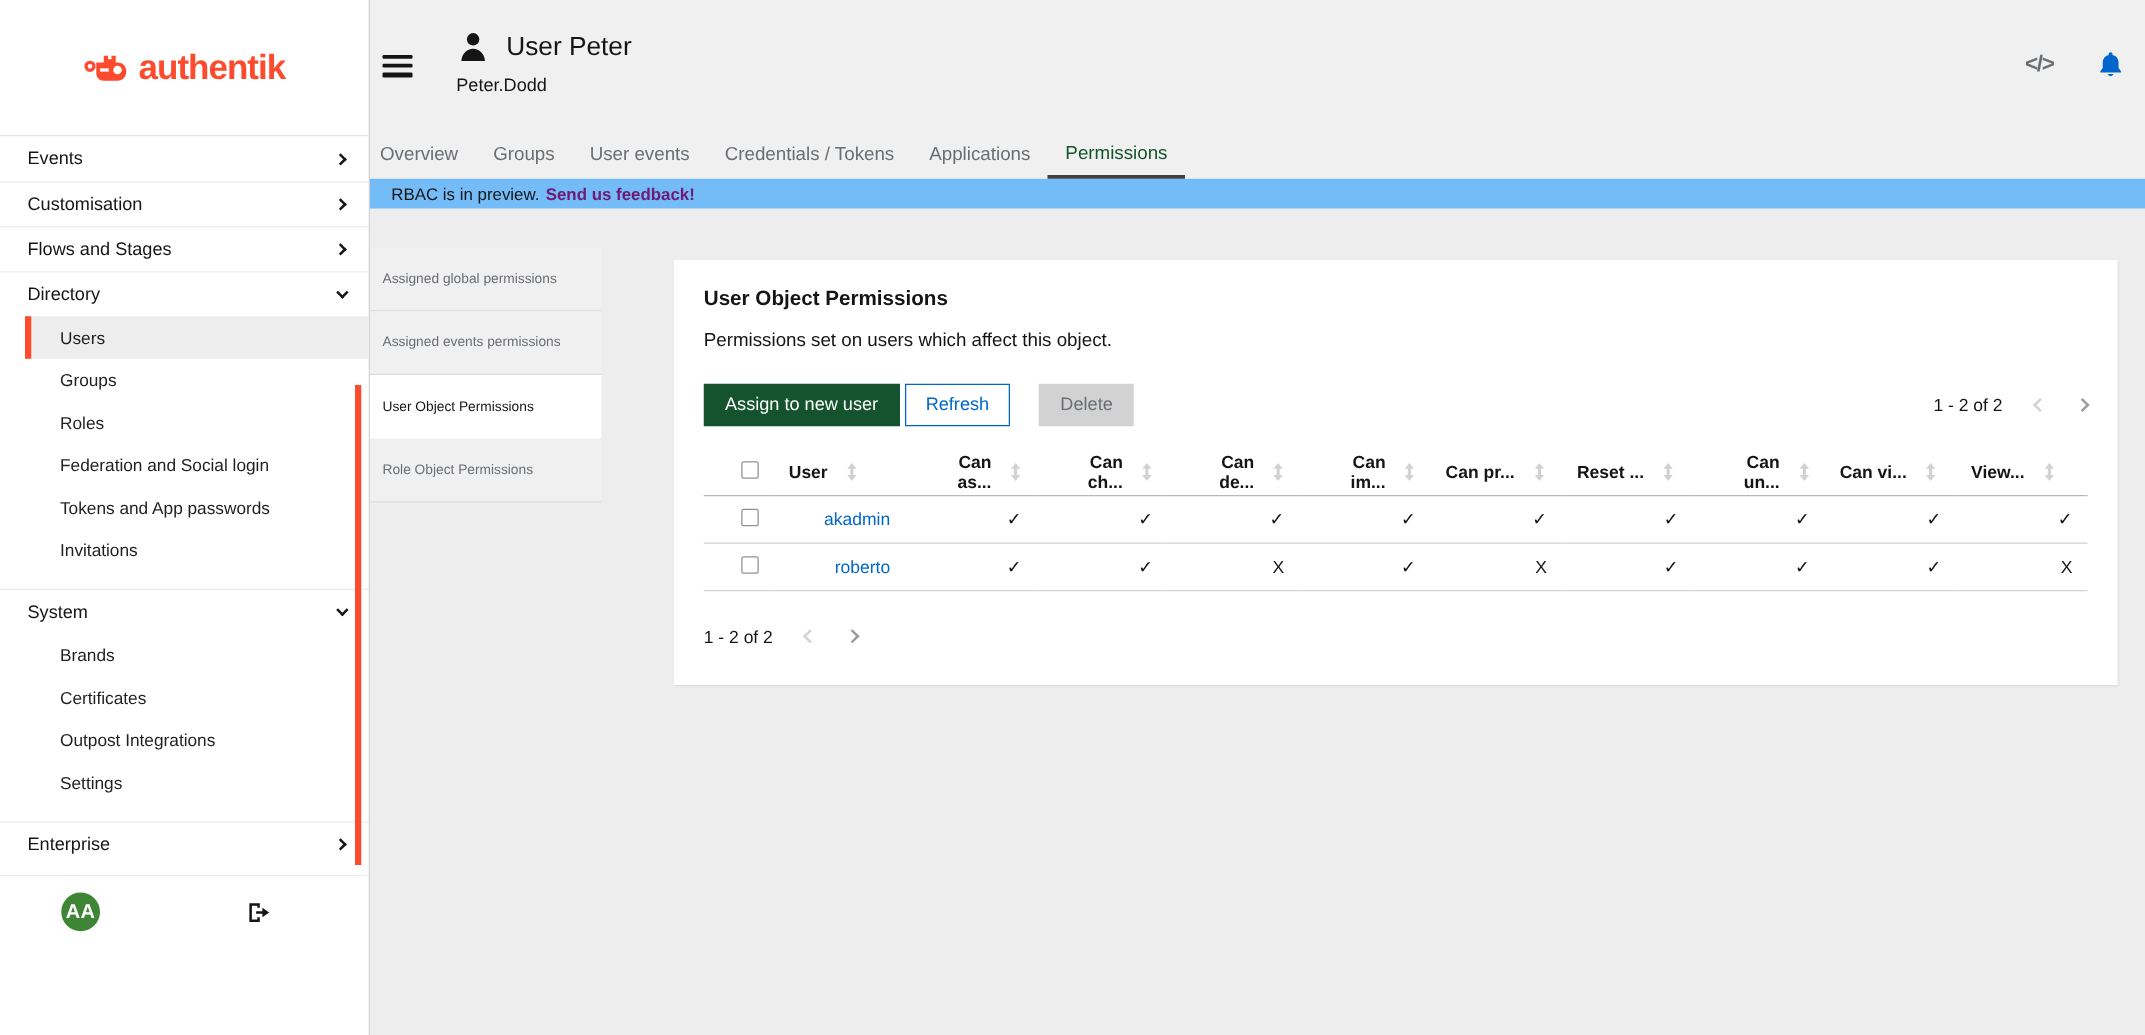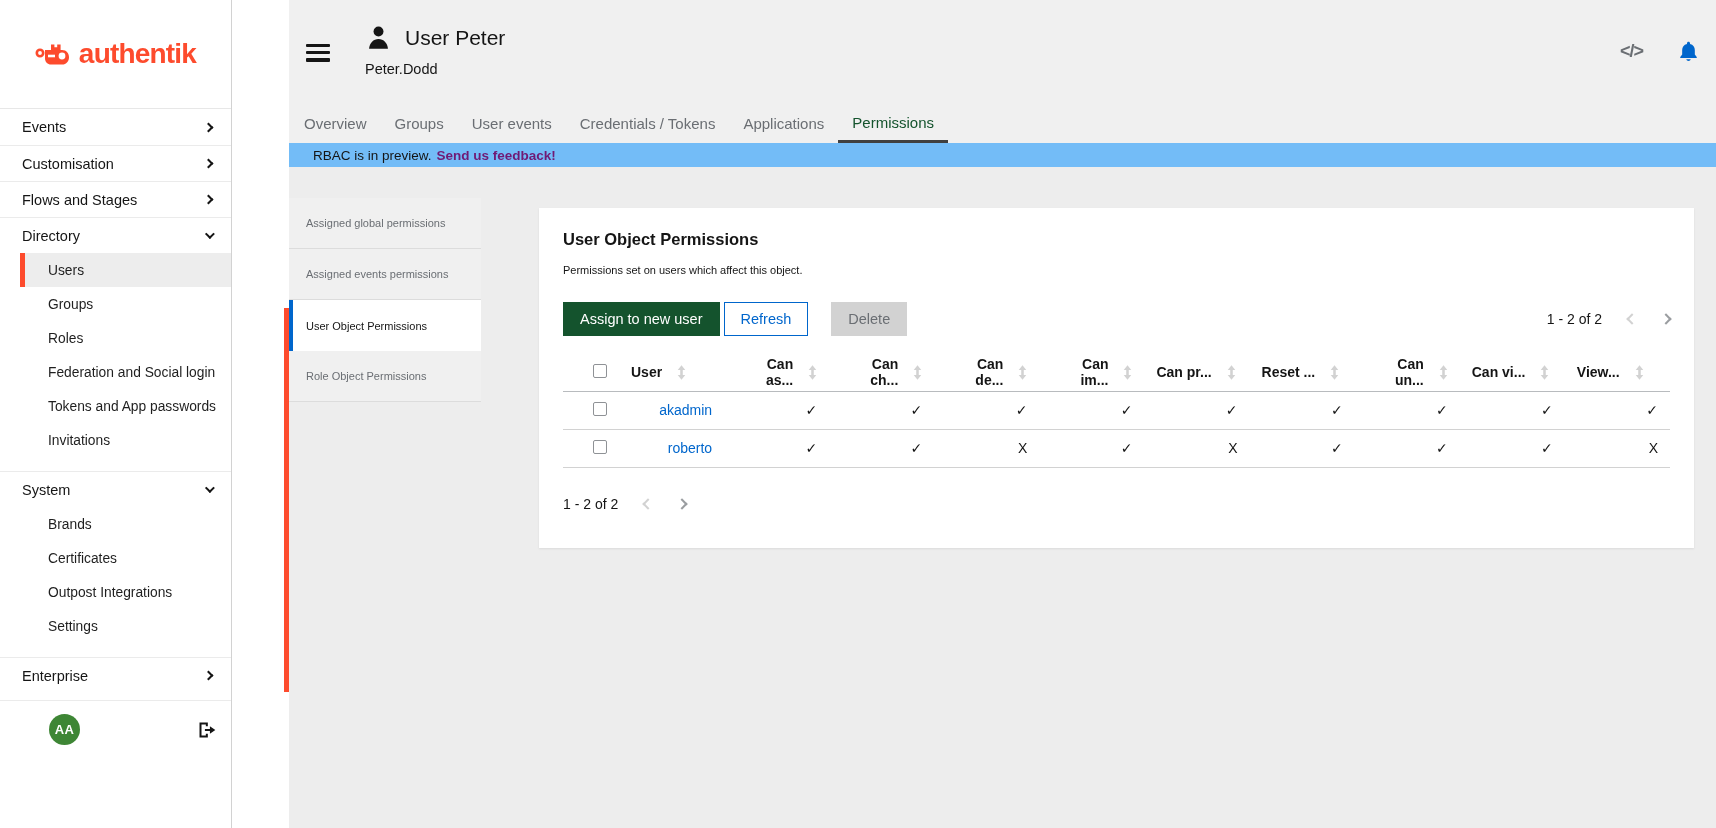--- a/index.html
+++ b/index.html
@@ -1,33 +1,33 @@
 <!DOCTYPE html>
 <html><head>
 <meta charset="utf-8">
 <style>
   * { margin:0; padding:0; box-sizing:border-box; }
   html,body { width:1716px; height:828px; }
   body { font-family:"Liberation Sans","DejaVu Sans",sans-serif; color:#151515; background:#fff; }
   .page { position:relative; width:1716px; height:828px; overflow:hidden; background:#fff; }
 
   
-  .sidebar { position:absolute; left:0; top:0; width:232px; height:828px; background:#fff; border-right:1px solid #d2d2d2; z-index:2; }
+  .sidebar { position:absolute; left:0; top:0; width:296px; height:828px; background:#fff; border-right:1px solid #d2d2d2; z-index:2; }
   .logo { height:109px; display:flex; align-items:center; justify-content:center; gap:4px; border-bottom:1px solid #e7e7e7; }
   .logo-text { font-size:28px; font-weight:700; letter-spacing:-0.8px; color:#fd4b2d; }
   .nav-top { height:36px; display:flex; align-items:center; justify-content:space-between; padding:0 19px 0 22px; font-size:14.5px; cursor:pointer; }
   .nav-top.bordered { border-top:1px solid #ebebeb; }
   .chev { width:7px; height:7px; border-right:2.4px solid #151515; border-bottom:2.4px solid #151515; display:inline-block; }
   .chev.right { transform:rotate(-45deg); }
   .chev.down  { transform:rotate(45deg) translateY(-2px); }
   .nav-sub { height:34px; margin-left:20px; display:flex; align-items:center; padding-left:23px; font-size:13.8px; color:#1f1f1f; cursor:pointer; border-left:5px solid transparent; }
   .nav-sub.active { background:#ededed; border-left:5px solid #fd4b2d; }
   .group-gap { height:14px; }
   .sidebar-footer { position:absolute; left:0; top:700px; width:100%; height:58px; border-top:1px solid #ebebeb; display:flex; align-items:center; }
-  .avatar { width:31px; height:31px; border-radius:50%; background:#3e8635; color:#fff; font-size:13px; font-weight:700; display:flex; align-items:center; justify-content:center; margin-left:49px; letter-spacing:.3px; cursor:pointer; }
+  .avatar { width:31px; height:31px; border-radius:50%; background:#3e8635; color:#fff; font-size:16px; font-weight:700; display:flex; align-items:center; justify-content:center; margin-left:49px; letter-spacing:.3px; cursor:pointer; }
   .logout { margin-left:117px; cursor:pointer; display:flex; }
 
   
   .red-strip { position:absolute; left:284px; top:308px; width:5px; height:384px; background:#fd4b2d; z-index:6; }
 
   
   .main { position:absolute; left:265px; top:0; width:1451px; height:828px; background:#fff; padding-left:24px; }
   .page-header { height:104px; background:#f0f0f0; display:flex; align-items:flex-start; }
   .hamburger { margin:44px 0 0 17px; width:25px; background:none; border:none; cursor:pointer; display:flex; flex-direction:column; gap:4px; }
   .hamburger span { display:block; width:24px; height:3.2px; background:#151515; border-radius:1px; }
@@ -49,21 +49,21 @@
   .body { background:#ededed; height:661px; display:flex; align-items:flex-start; padding:31px 22px 0 0; }
 
   
   .subtabs { width:192px; flex:none; }
   .subtab { height:51px; background:#f0f0f0; border-bottom:1px solid #dcdcdc; display:flex; align-items:center; padding-left:17px; font-size:11px; color:#6a6e73; cursor:pointer; }
   .subtab.active { background:#fff; color:#151515; border-left:4px solid #0066cc; padding-left:13px; border-bottom:none; }
 
   
   .card { background:#fff; flex:1; margin-left:58px; margin-top:10px; min-height:340px; padding:22px 24px 26px 24px; box-shadow:0 1px 2px rgba(0,0,0,0.08); }
   .card h2 { font-size:16.5px; font-weight:700; }
-  .card .desc { font-size:11px; margin-top:15px; }
+  .card .desc { font-size:15px; margin-top:15px; }
   .toolbar { margin-top:26px; display:flex; align-items:center; }
   .btn { height:34px; padding:0 16px; font-size:14.5px; font-family:inherit; border:1px solid transparent; cursor:pointer; }
   .btn.primary { background:#14532d; color:#fff; }
   .btn.secondary { background:#fff; color:#0066cc; border:1px solid #0066cc; margin-left:4px; }
   .btn.disabled { background:#d2d2d2; color:#6a6e73; margin-left:23px; cursor:default; }
   .pager { margin-left:auto; display:flex; align-items:center; font-size:14px; }
   .pg-chev { width:8px; height:8px; border-right:2px solid #9a9da0; border-bottom:2px solid #9a9da0; display:inline-block; cursor:pointer; }
   .pg-chev.prev { transform:rotate(135deg); margin-left:26px; border-color:#d2d2d2; }
   .pg-chev.next { transform:rotate(-45deg); margin-left:26px; }
   .pager.bottom { margin-top:28px; }

